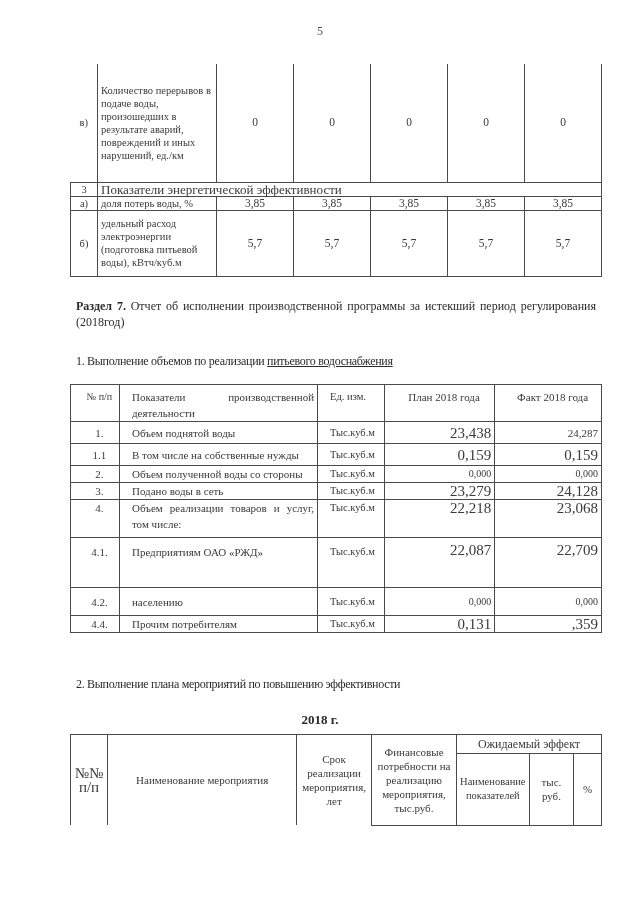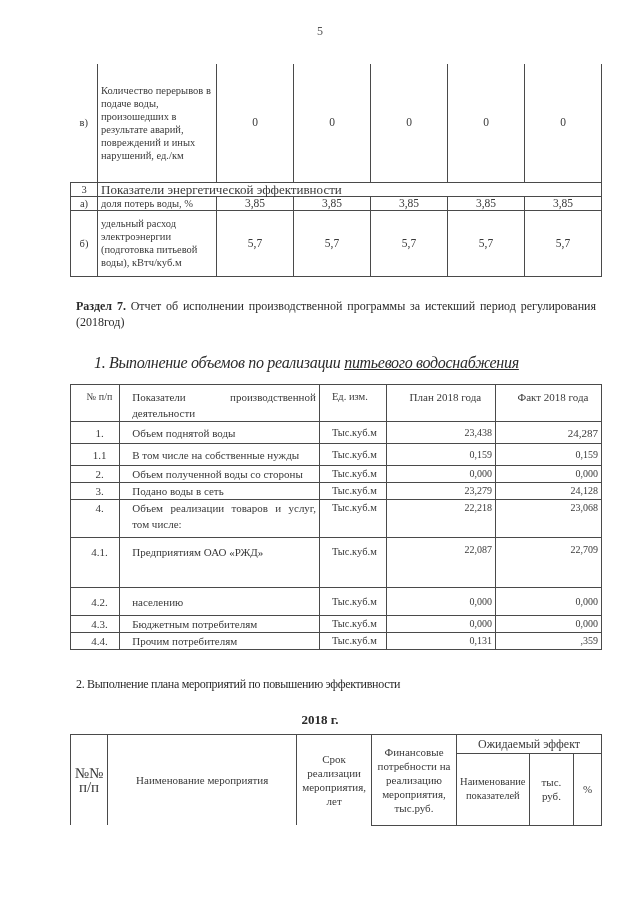--- a/index.html
+++ b/index.html
@@ -16,32 +16,32 @@
   #t1 td { color:#3a3a3a; }
   #t1 .c0 { width:20px; text-align:center; }
   #t1 .c1 { width:112px; text-align:left; }
   #t1 .cv { text-align:center; font-size:11.5px; }
   #t1 tr.r-top td { border-top:none; }
   #t1 tr.r-top td.first { border-left:none; }
 
   .sec7 { left:76px; top:297px; width:520px; font-size:12px; line-height:18px; text-align:justify; text-align-last:justify; }
   .sec7b { left:76px; top:315px; font-size:12px; }
   .sec7 b { font-weight:bold; }
-  .sub1 { left:94px; top:354px; font-size:16px; letter-spacing:-0.3px;font-style:italic; }
+  .sub1 { left:76px; top:354px; font-size:12px; letter-spacing:-0.3px; }
   .sub1 u { text-decoration:underline; }
 
   
   #t2 { left:70px; top:384px; width:532px; font-size:11px; line-height:16px; }
   #t2 td { color:#3a3a3a;padding-left:12px; }
   #t2 .n { width:36px; text-align:center; }
   #t2 .name { width:200px; }
   #t2 .u { width:52px; font-size:10.5px; }
   #t2 .p { width:104px; text-align:right; }
   #t2 .f { width:100px; text-align:right; }
-  #t2 .big { font-size:10px; }
+  #t2 .big { font-size:15px; }
   #t2 .small { font-size:10px; }
   #t2 .hdr td { height:32px; vertical-align:top; padding-top:4px; }
   #t2 .hdr .center { text-align:center; }
 
   .sub2 { left:76px; top:677px; font-size:12px; letter-spacing:-0.3px; }
   .year { left:0; width:640px; top:712px; text-align:center; font-size:13px; font-weight:bold; }
 
   
   #t3 { left:70px; top:734px; width:532px; font-size:11px; line-height:14px; }
   #t3 td { text-align:center; color:#3a3a3a; }
@@ -151,27 +151,20 @@
     <td class="f big" style="vertical-align:top; padding-top:4px;">22,709</td>
   </tr>
   <tr style="height:28px;">
     <td class="n">4.2.</td>
     <td class="name">населению</td>
     <td class="u">Тыс.куб.м</td>
     <td class="p small">0,000</td>
     <td class="f small">0,000</td>
   </tr>
   <tr style="height:17px;">
-    <td class="n">4.3.</td>
-    <td class="name">Бюджетным потребителям</td>
-    <td class="u">Тыс.куб.м</td>
-    <td class="p small">0,000</td>
-    <td class="f small">0,000</td>
-  </tr>
-  <tr style="height:17px;">
     <td class="n">4.4.</td>
     <td class="name">Прочим потребителям</td>
     <td class="u">Тыс.куб.м</td>
     <td class="p big">0,131</td>
     <td class="f big">,359</td>
   </tr>
 </tbody>
   </table>
 
 <div class="abs sub2">2. Выполнение плана мероприятий по повышению эффективности</div>

